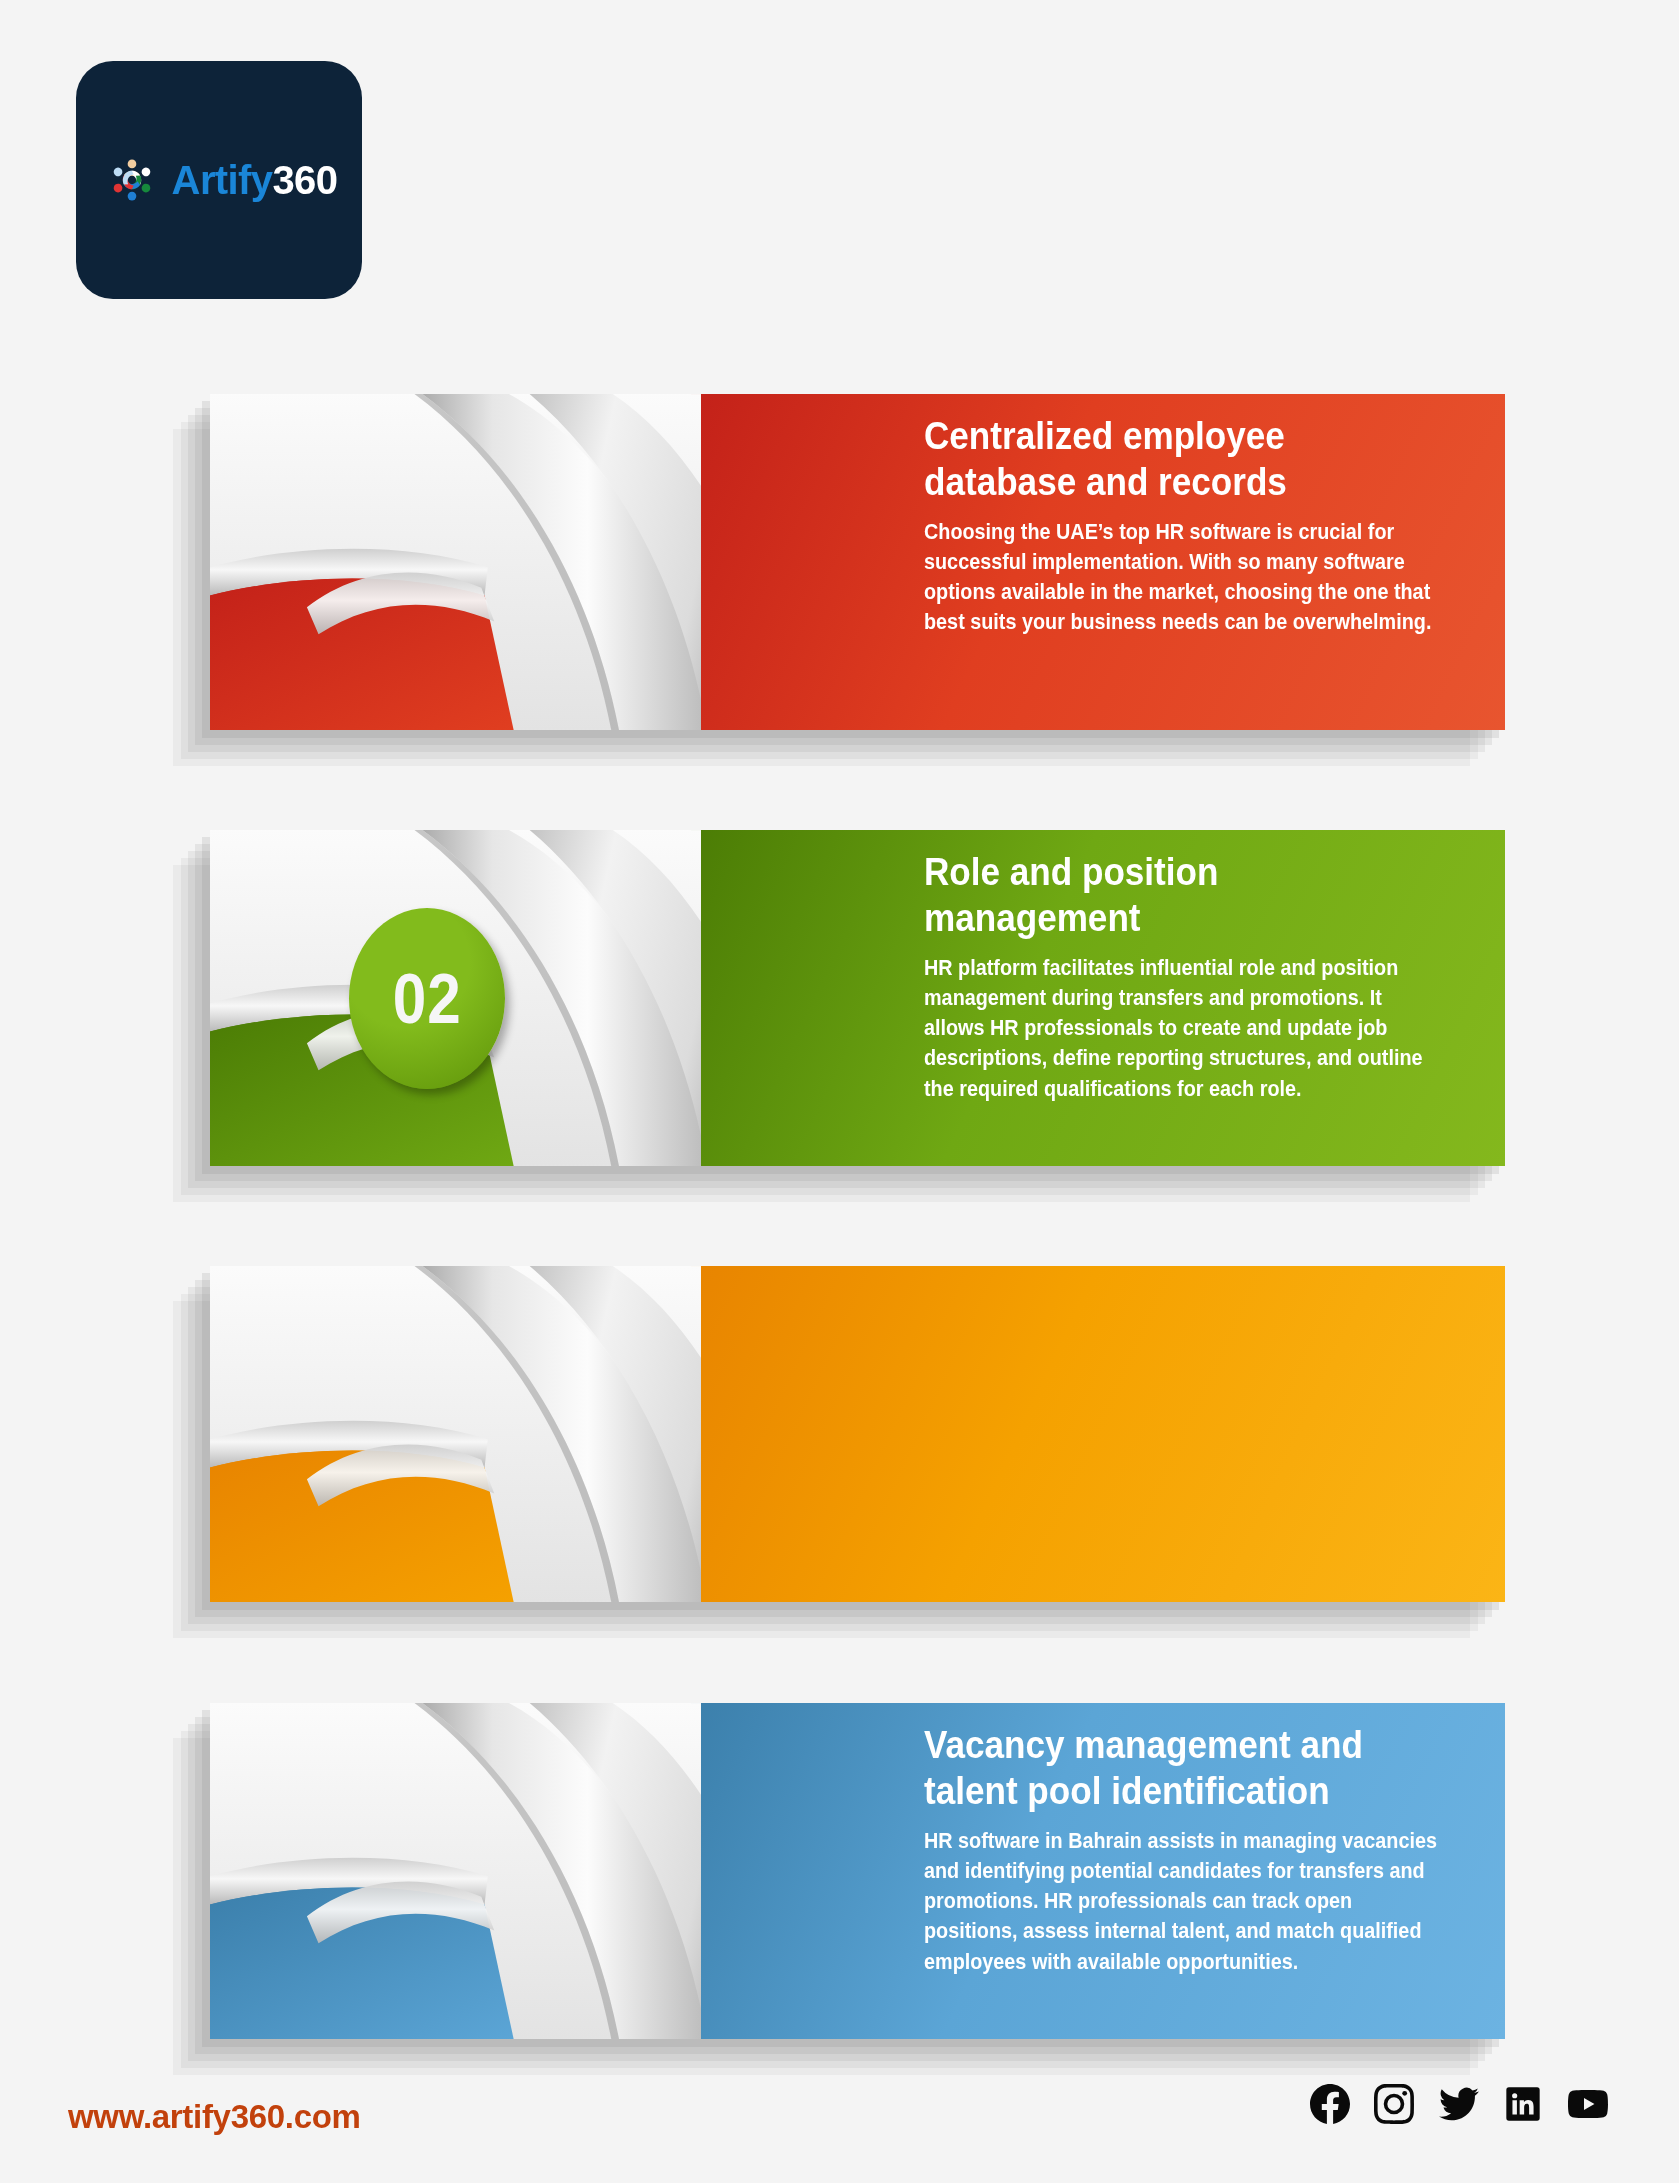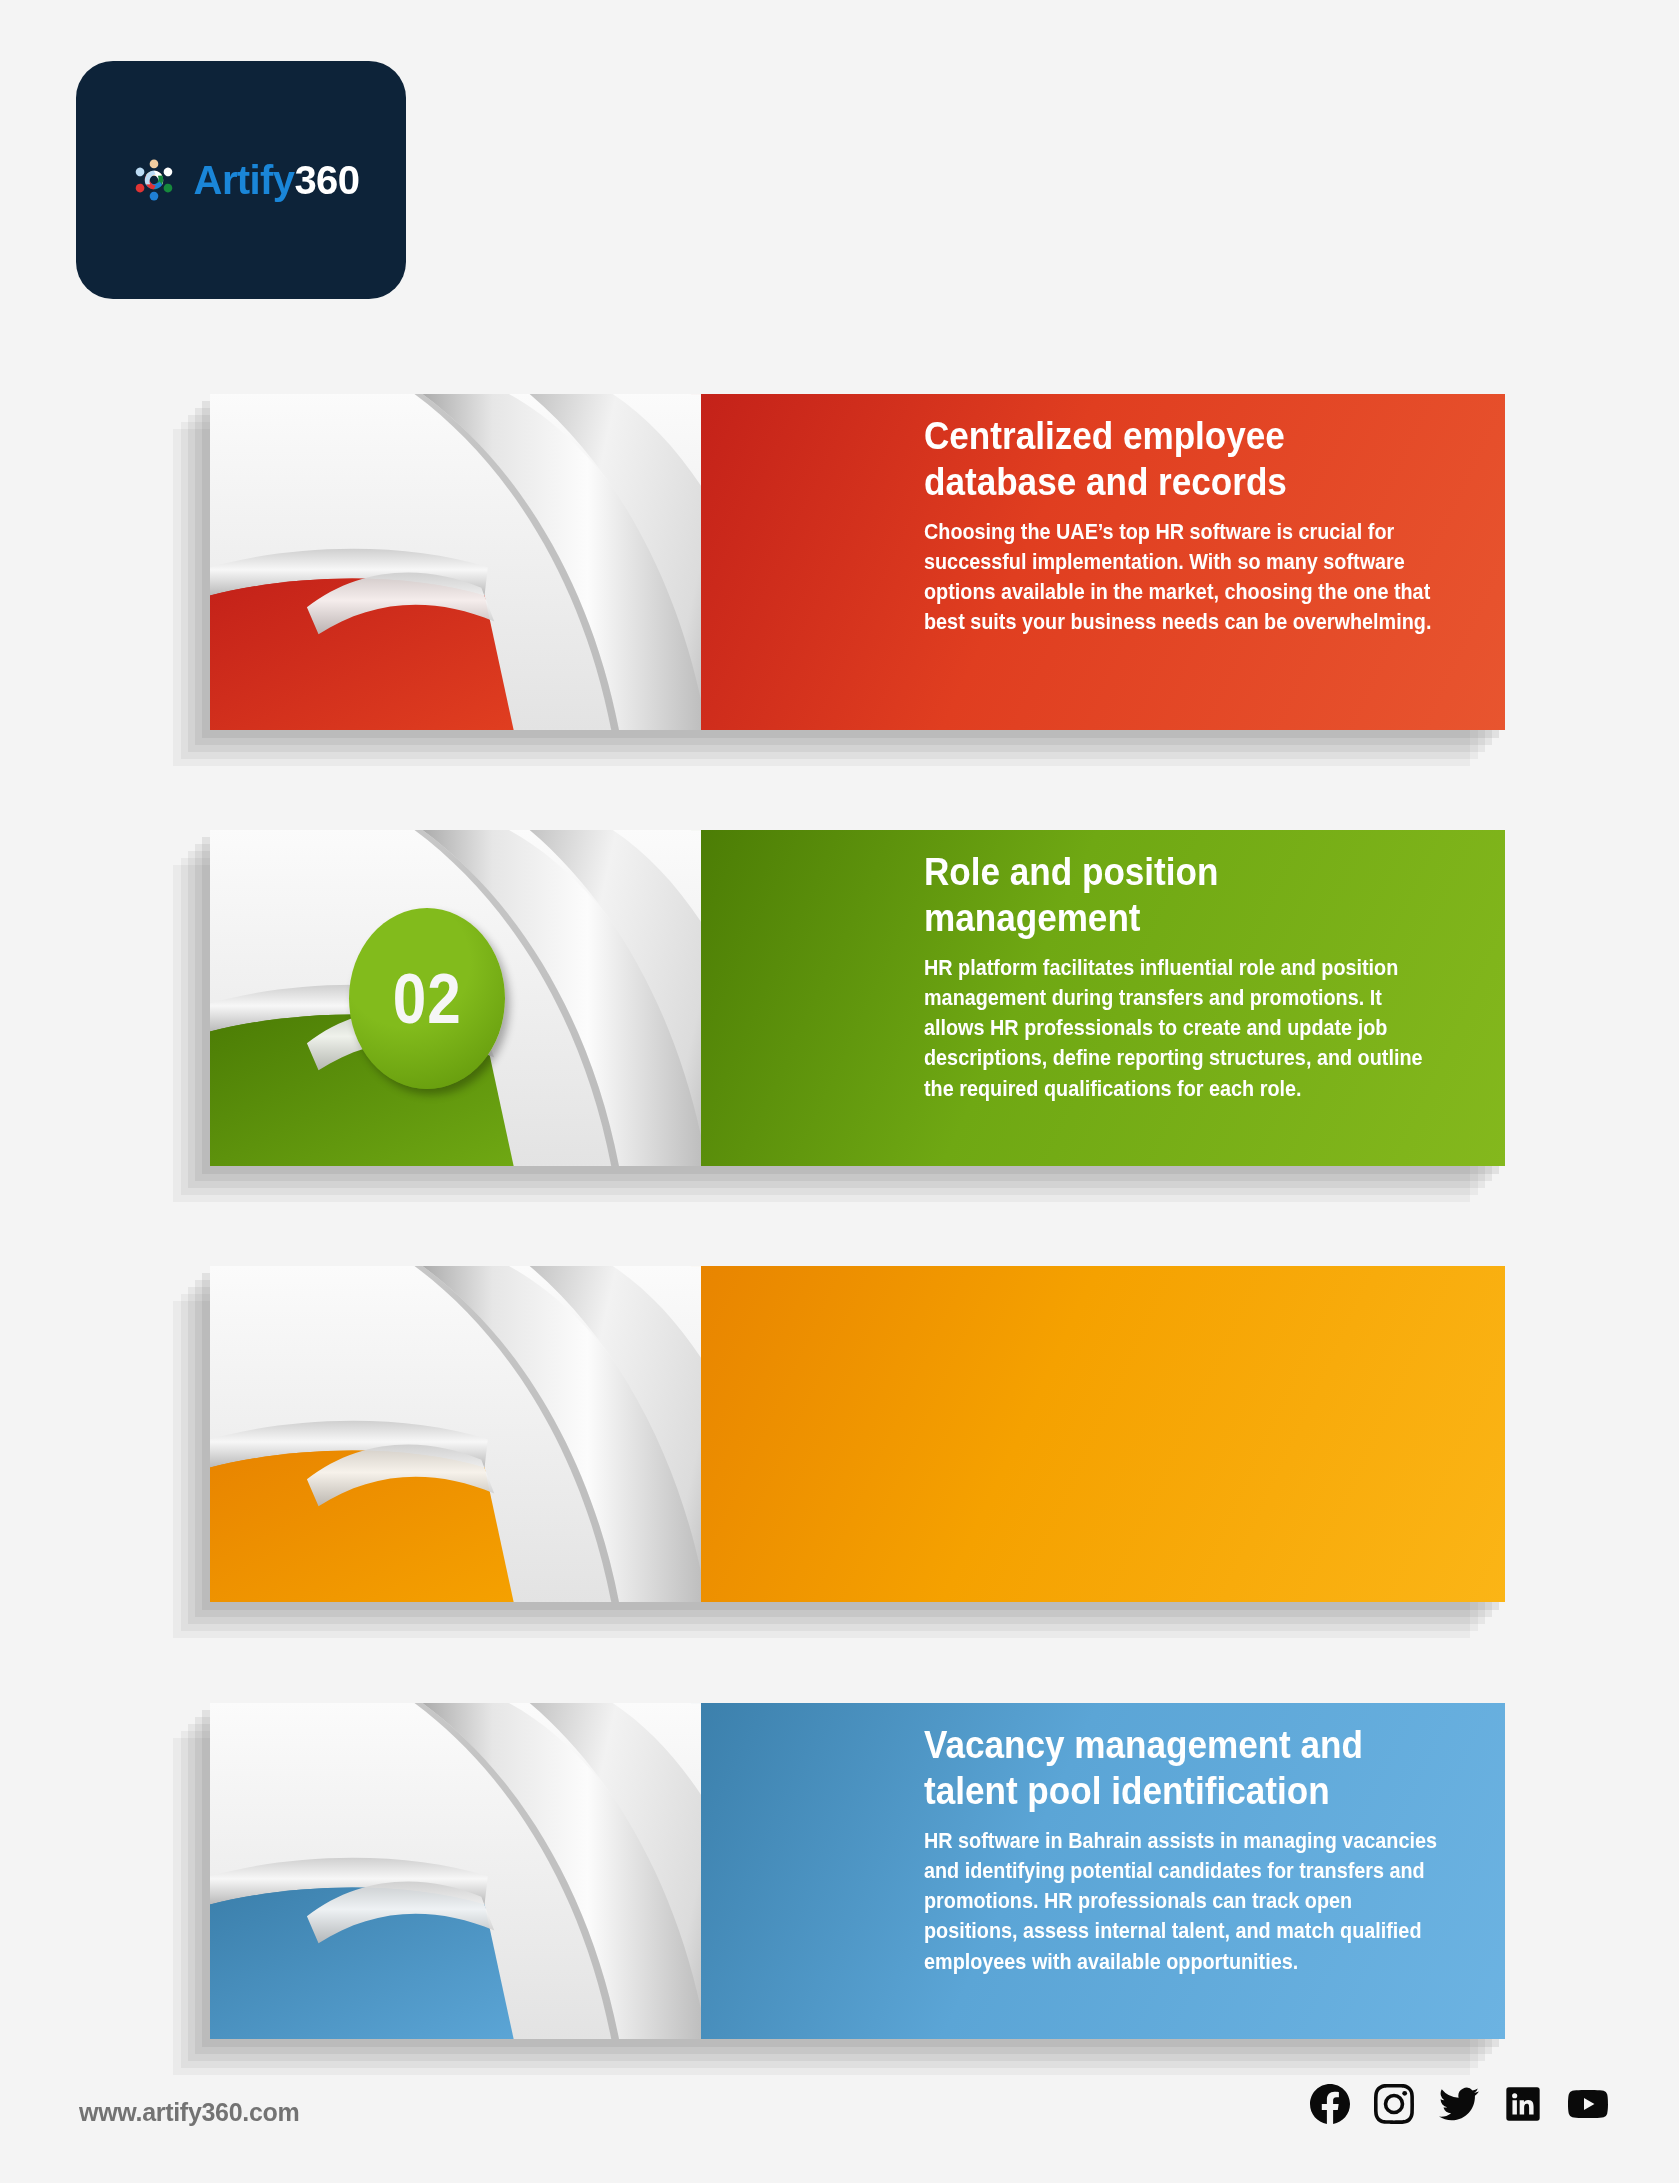--- a/index.html
+++ b/index.html
@@ -25,21 +25,21 @@
     top: 61px;
     left: 76px;
     width: 1539px;
     height: 238px;
   }
 
   .logo-box {
     position: absolute;
     left: 0;
     top: 0;
-    width: 330px;
+    width: 286px;
     height: 238px;
     background: #0d2339;
     border-radius: 37px;
     display: flex;
     align-items: center;
     justify-content: center;
   }
 
   .logo-wrap {
     display: flex;
@@ -196,25 +196,24 @@
     position: absolute;
     left: 0;
     top: 2084px;
     width: 1680px;
     height: 71px;
   }
   .site-url {
     position: absolute;
     left: 68px;
     top: 14.2px;
-    font-size: 25px;
+    font-size: 33px;
     font-weight: bold;
-    color: #737373;
+    color: #c2410c;
     letter-spacing: -0.3px;
-    margin-left: 11px;
   }
   .socials {
     position: absolute;
     right: 72px;
     top: 0;
     display: flex;
     align-items: center;
     gap: 24.6px;
   }
   .socials svg { display: block; }

